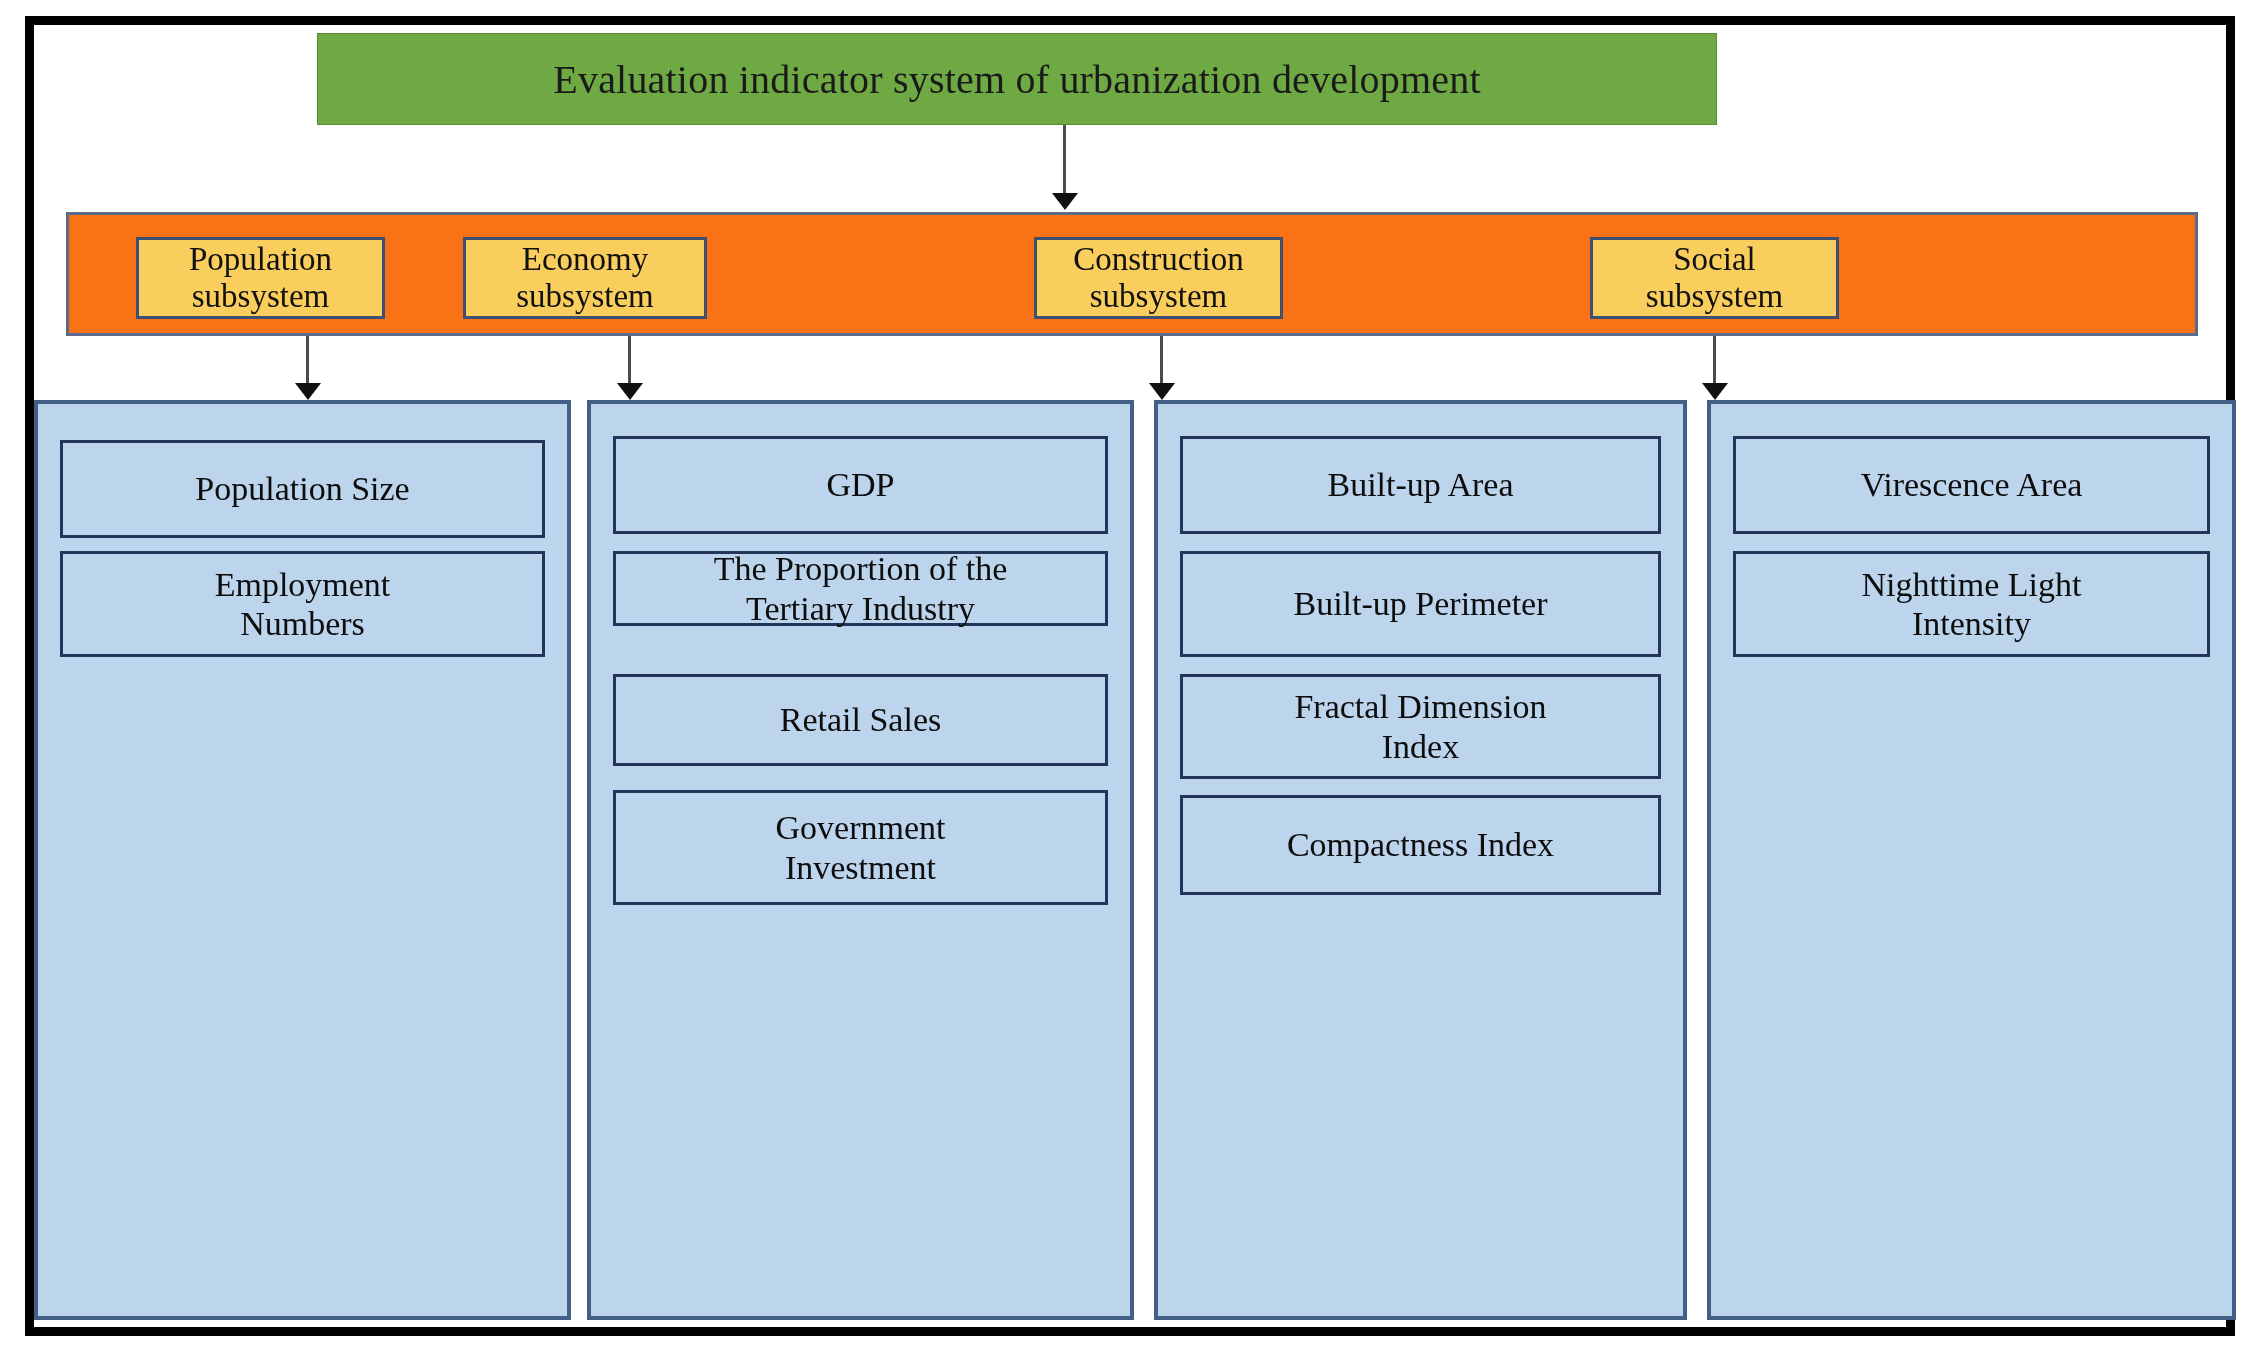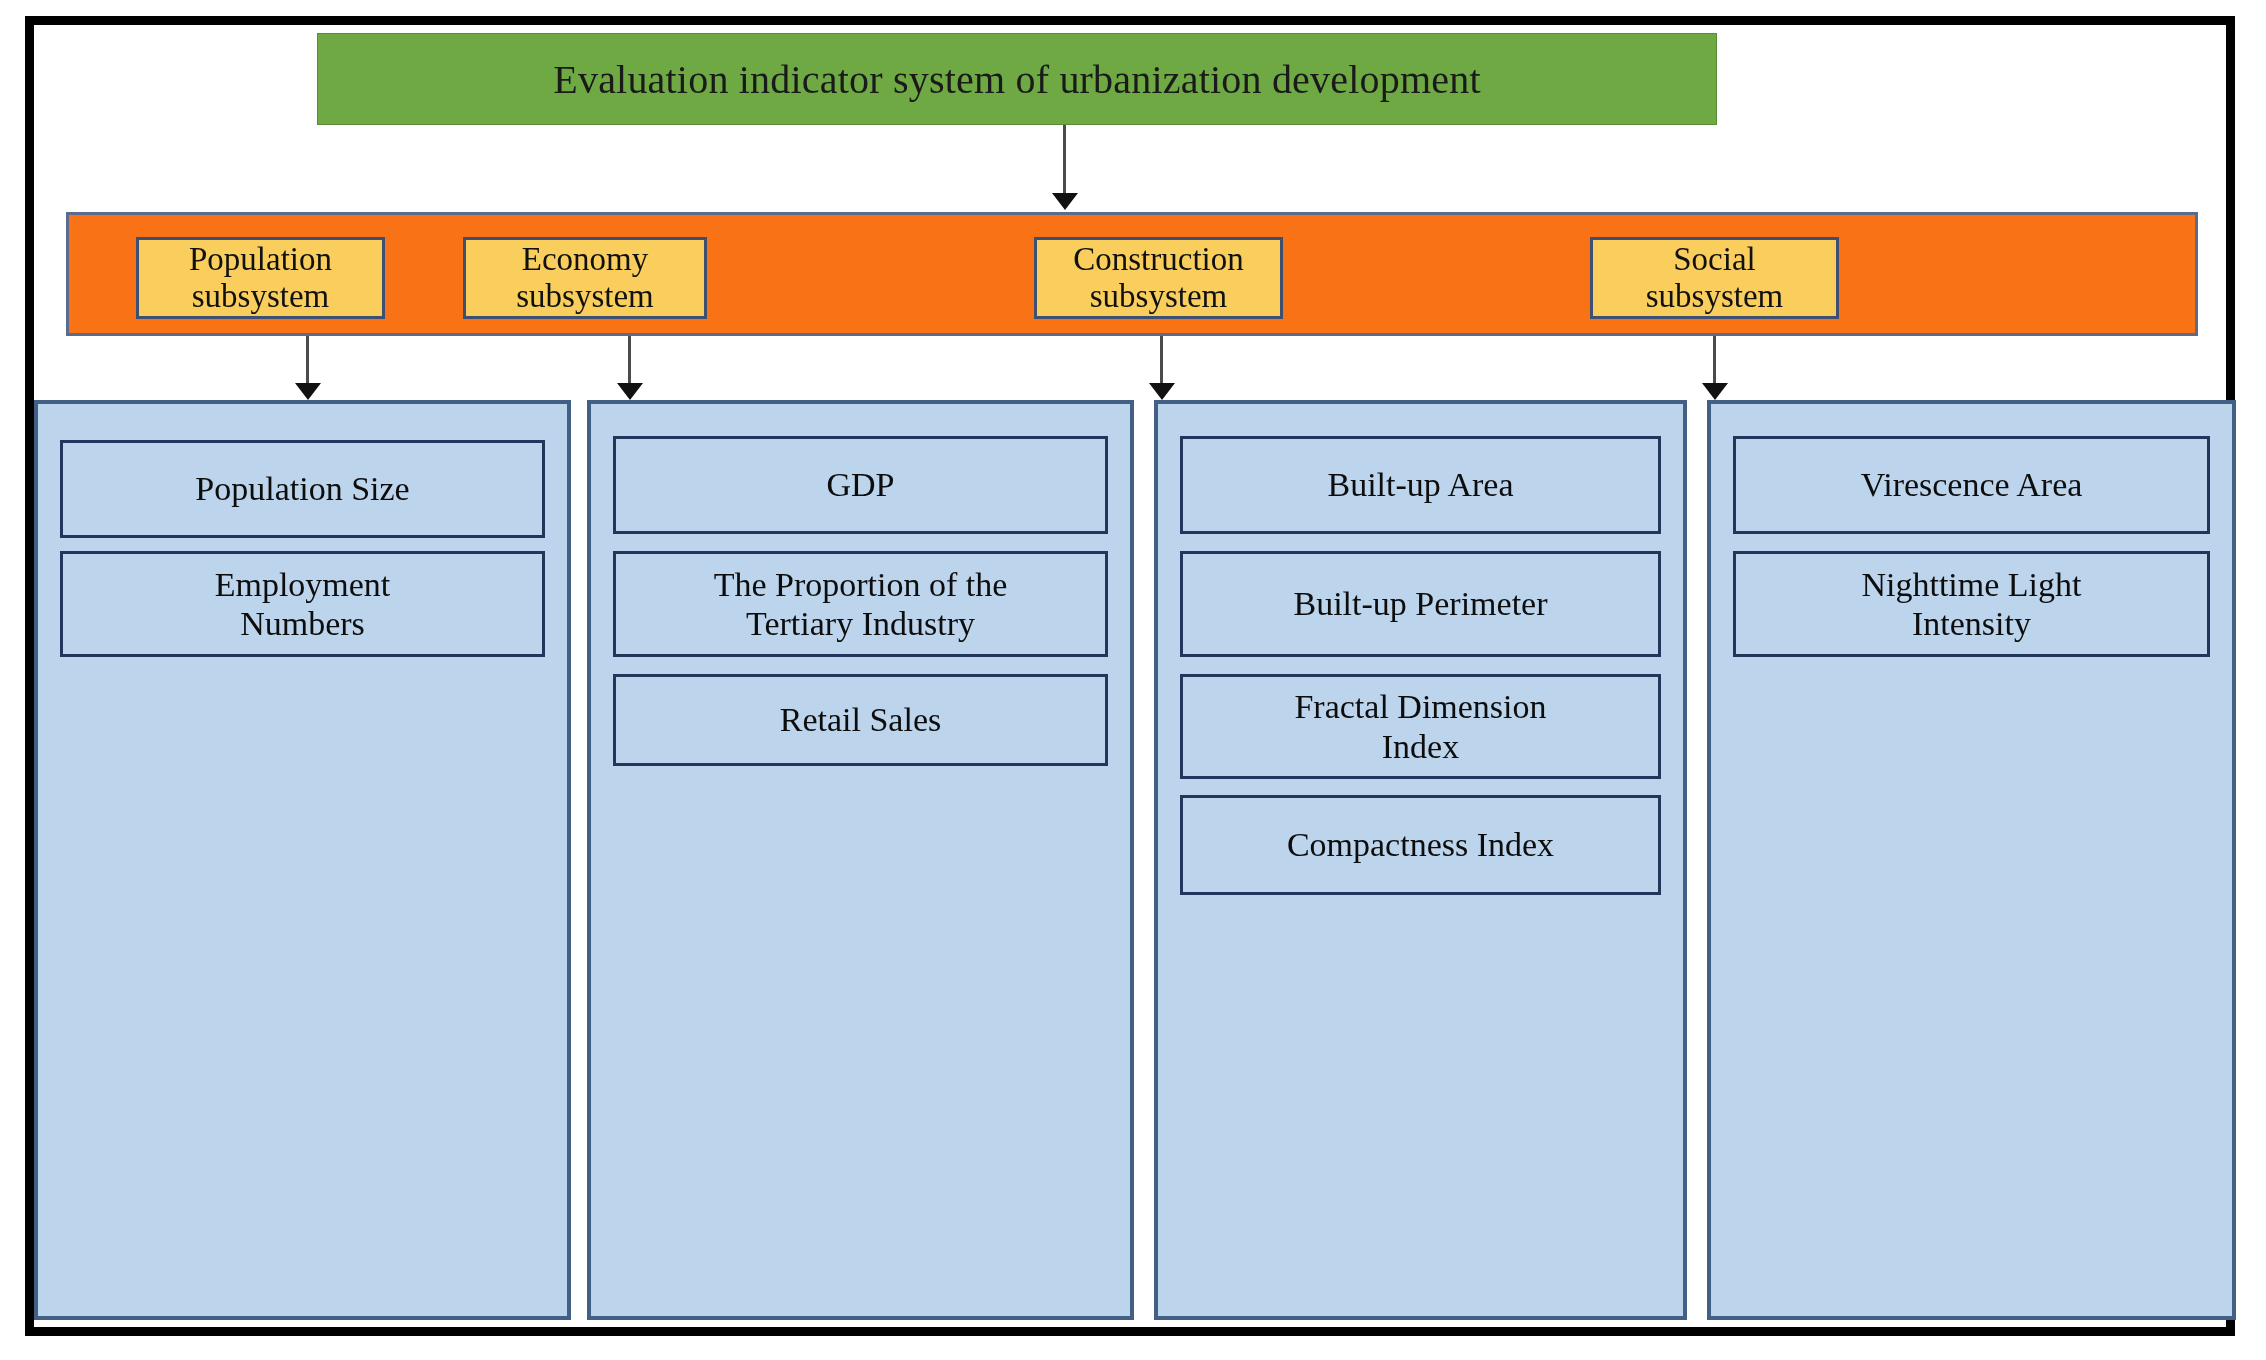--- a/index.html
+++ b/index.html
@@ -138,26 +138,30 @@
     <div class="leaf" style="top:147px;height:106px;">
       <span style="white-space:pre-line;">Employment
 Numbers</span>
     </div>
   </div>
 
   <div class="col" style="left:553px;width:547px;">
     <div class="leaf" style="top:32px;height:98px;">
       <span style="white-space:pre-line;">GDP</span>
     </div>
-    <div class="leaf" style="top:147px;height:106px;">
+    <div class="leaf" style="top:147px;height:75px;">
       <span style="white-space:pre-line;">The Proportion of the
 Tertiary Industry</span>
     </div>
     <div class="leaf" style="top:270px;height:92px;">
       <span style="white-space:pre-line;">Retail Sales</span>
+    </div>
+    <div class="leaf" style="top:386px;height:115px;">
+      <span style="white-space:pre-line;">Government
+Investment</span>
     </div>
   </div>
 
   <div class="col" style="left:1120px;width:533px;">
     <div class="leaf" style="top:32px;height:98px;">
       <span style="white-space:pre-line;">Built-up Area</span>
     </div>
     <div class="leaf" style="top:270px;height:105px;">
       <span style="white-space:pre-line;">Fractal Dimension
 Index</span>

